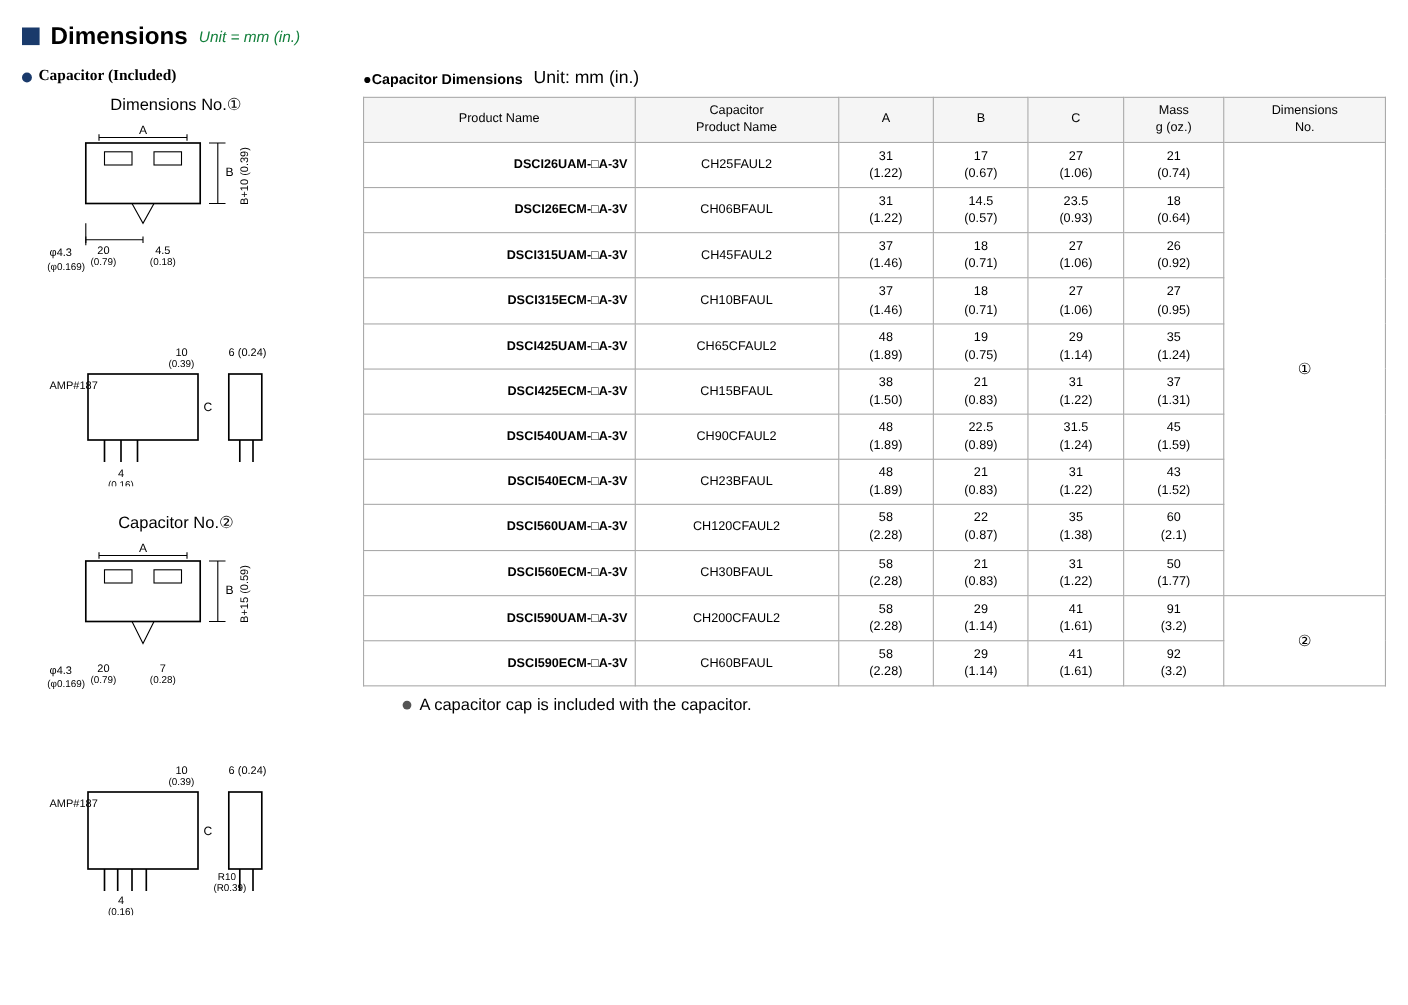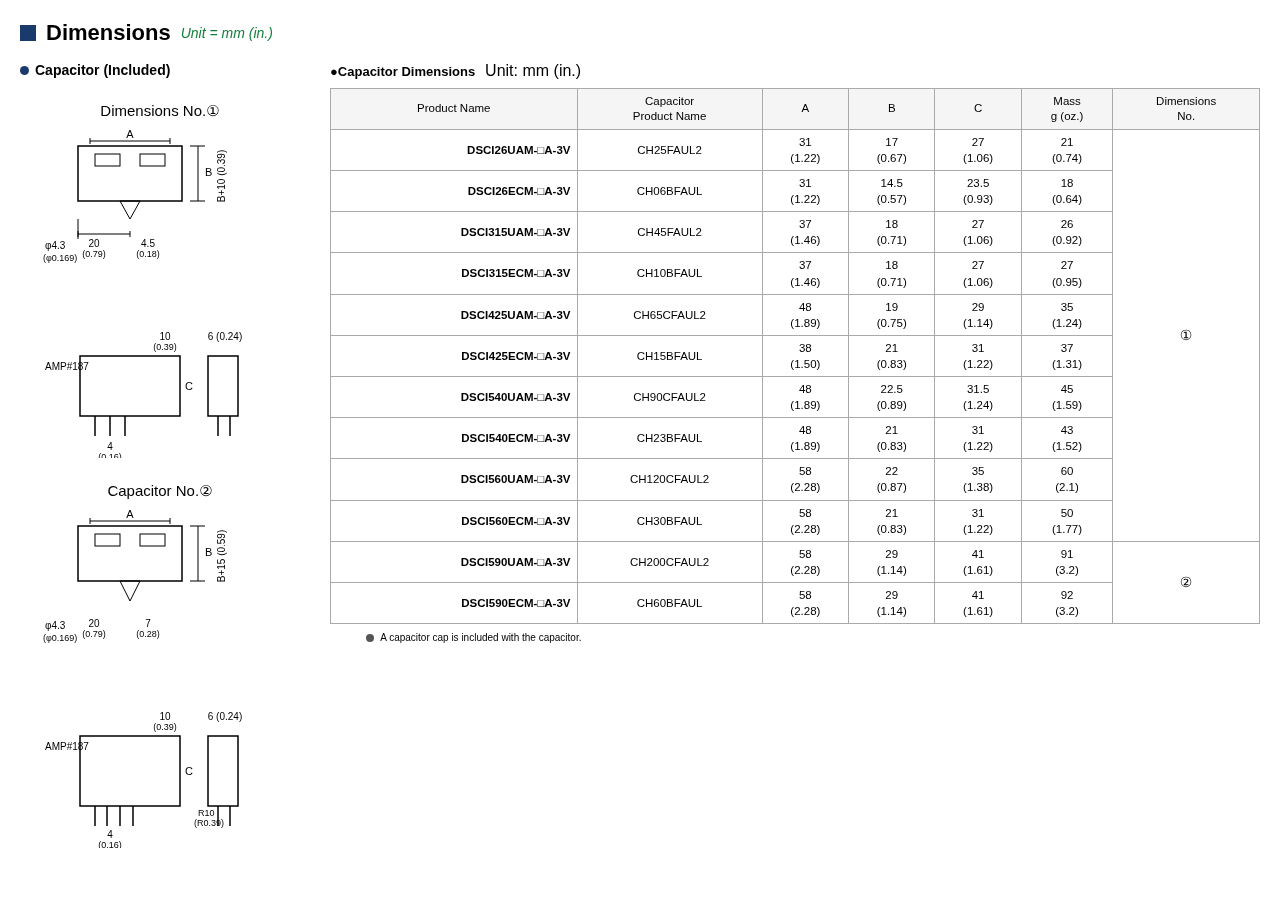--- a/index.html
+++ b/index.html
@@ -39,24 +39,25 @@
       align-items: flex-start;
     }
     
     .left-col {
       width: 280px;
       flex-shrink: 0;
     }
     .section-title {
       font-size: 14px;
       font-weight: bold;
-      margin-bottom: 24px;
+      margin-bottom: 8px;
       display: flex;
       align-items: center;
       gap: 6px;
+      font-family: Liberation Serif, serif;
     }
     .bullet-circle {
       width: 9px;
       height: 9px;
       border-radius: 50%;
       background: #1a3a6b;
       flex-shrink: 0;
     }
     .diagram-block {
       margin-bottom: 24px;
@@ -104,21 +105,21 @@
       padding: 4px 6px;
       text-align: center;
       line-height: 1.4;
     }
     td.product-name {
       font-weight: bold;
       text-align: right;
       white-space: nowrap;
     }
     .note {
-      font-size: 10px;
+      font-size: 15px;
       margin-top: 8px;
       padding-left: 36px;
     }
     .note-bullet {
       display: inline-block;
       width: 8px;
       height: 8px;
       border-radius: 50%;
       background: #555;
       margin-right: 4px;

